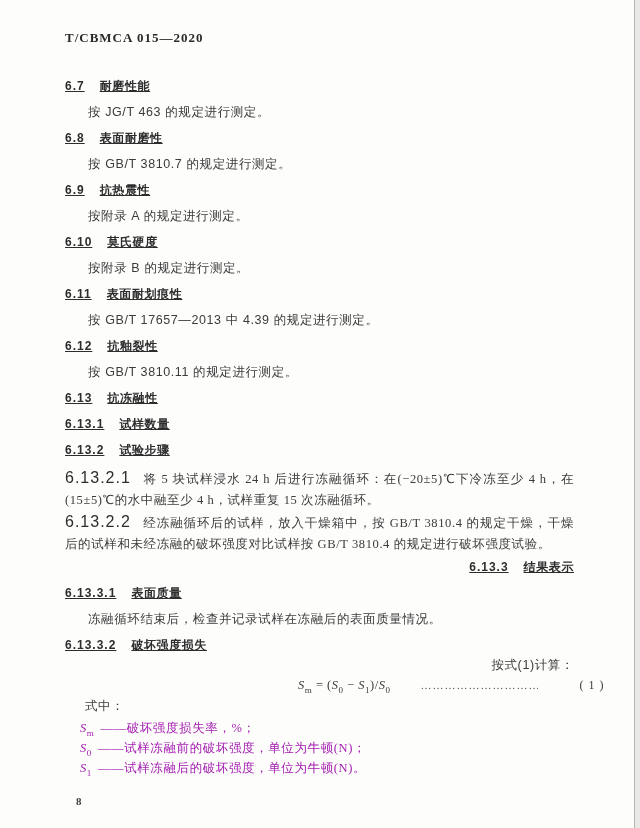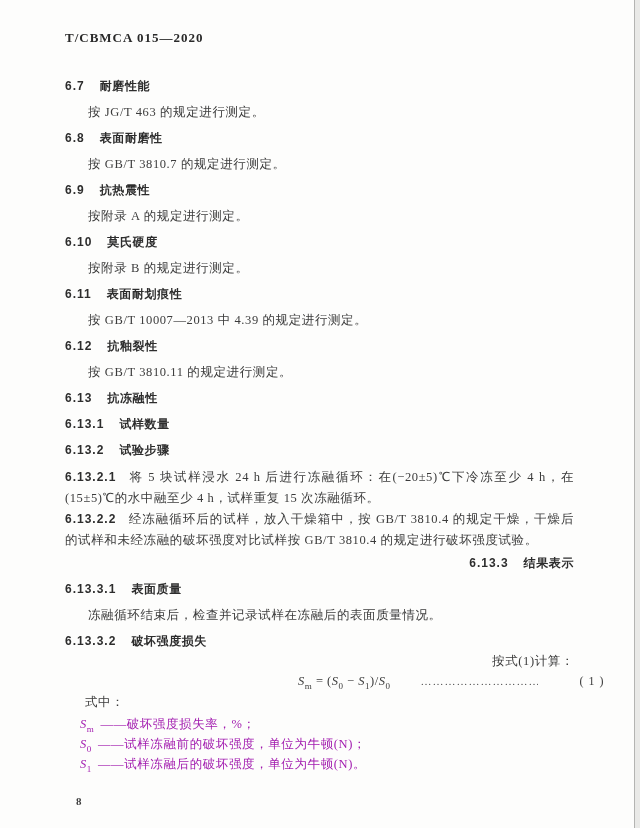--- a/index.html
+++ b/index.html
@@ -23,41 +23,41 @@
     padding:30px 60px 0 65px;
   }
   .doc-header{
     font-family:"Liberation Serif",serif;
     font-weight:bold;font-size:13px;color:#2a2a2a;
     letter-spacing:1px;height:16px;line-height:16px;
   }
   .h{
     font-family:"Liberation Sans",sans-serif;
     font-weight:bold;font-size:12px;color:#2d2d2d;
-    height:16px;line-height:16px;margin-top:10px;letter-spacing:0.6px;
+    height:16px;line-height:16px;margin-top:10px;letter-spacing:0.6px;text-decoration:underline;
   }
   .h .num{margin-right:15px;letter-spacing:1px;}
   .first{margin-top:32px;}
   .p{
-    font-family:Liberation Serif, serif;
+    font-family:Liberation Sans, sans-serif;
     font-size:12.5px;color:#3b3b3b;
     line-height:16px;margin-top:10px;letter-spacing:0.6px;
     height:16px;white-space:nowrap;
   }
   .indent{padding-left:23px;}
   .clause{
     font-family:"Liberation Serif",serif;
     font-size:12.5px;color:#3b3b3b;
     line-height:21px;letter-spacing:0.6px;
     text-align:justify;margin-top:9px;
   }
   .clause.tight{margin-top:0;}
   .cnum{
     font-family:"Liberation Sans",sans-serif;
-    font-weight:bold;font-size:12px;color:#2d2d2d;
+    font-weight:normal;font-size:16px;color:#2d2d2d;
     margin-right:12px;letter-spacing:1px;
   }
   .mt5{margin-top:4px;text-align:right;}
   .formula-row{
     display:flex;align-items:center;margin-top:2px;height:20px;
     font-size:12.5px;color:#3b3b3b;gap:30px;
   }
   .fspacer{width:203px;flex:none;}
   .expr{white-space:nowrap;letter-spacing:0.5px;}
   .expr i{font-family:"Liberation Serif",serif;}
@@ -105,21 +105,21 @@
   <div class="p indent">按附录 A 的规定进行测定。</div>
 
   <div class="h">
     <span class="num">6.10</span><span>莫氏硬度</span>
   </div>
   <div class="p indent">按附录 B 的规定进行测定。</div>
 
   <div class="h">
     <span class="num">6.11</span><span>表面耐划痕性</span>
   </div>
-  <div class="p indent">按 GB/T 10007—2013 中 4.39 的规定进行测定。</div>
+  <div class="p indent">按 GB/T 17657—2013 中 4.39 的规定进行测定。</div>
 
   <div class="h">
     <span class="num">6.12</span><span>抗釉裂性</span>
   </div>
   <div class="p indent">按 GB/T 3810.11 的规定进行测定。</div>
 
   <div class="h">
     <span class="num">6.13</span><span>抗冻融性</span>
   </div>
 

